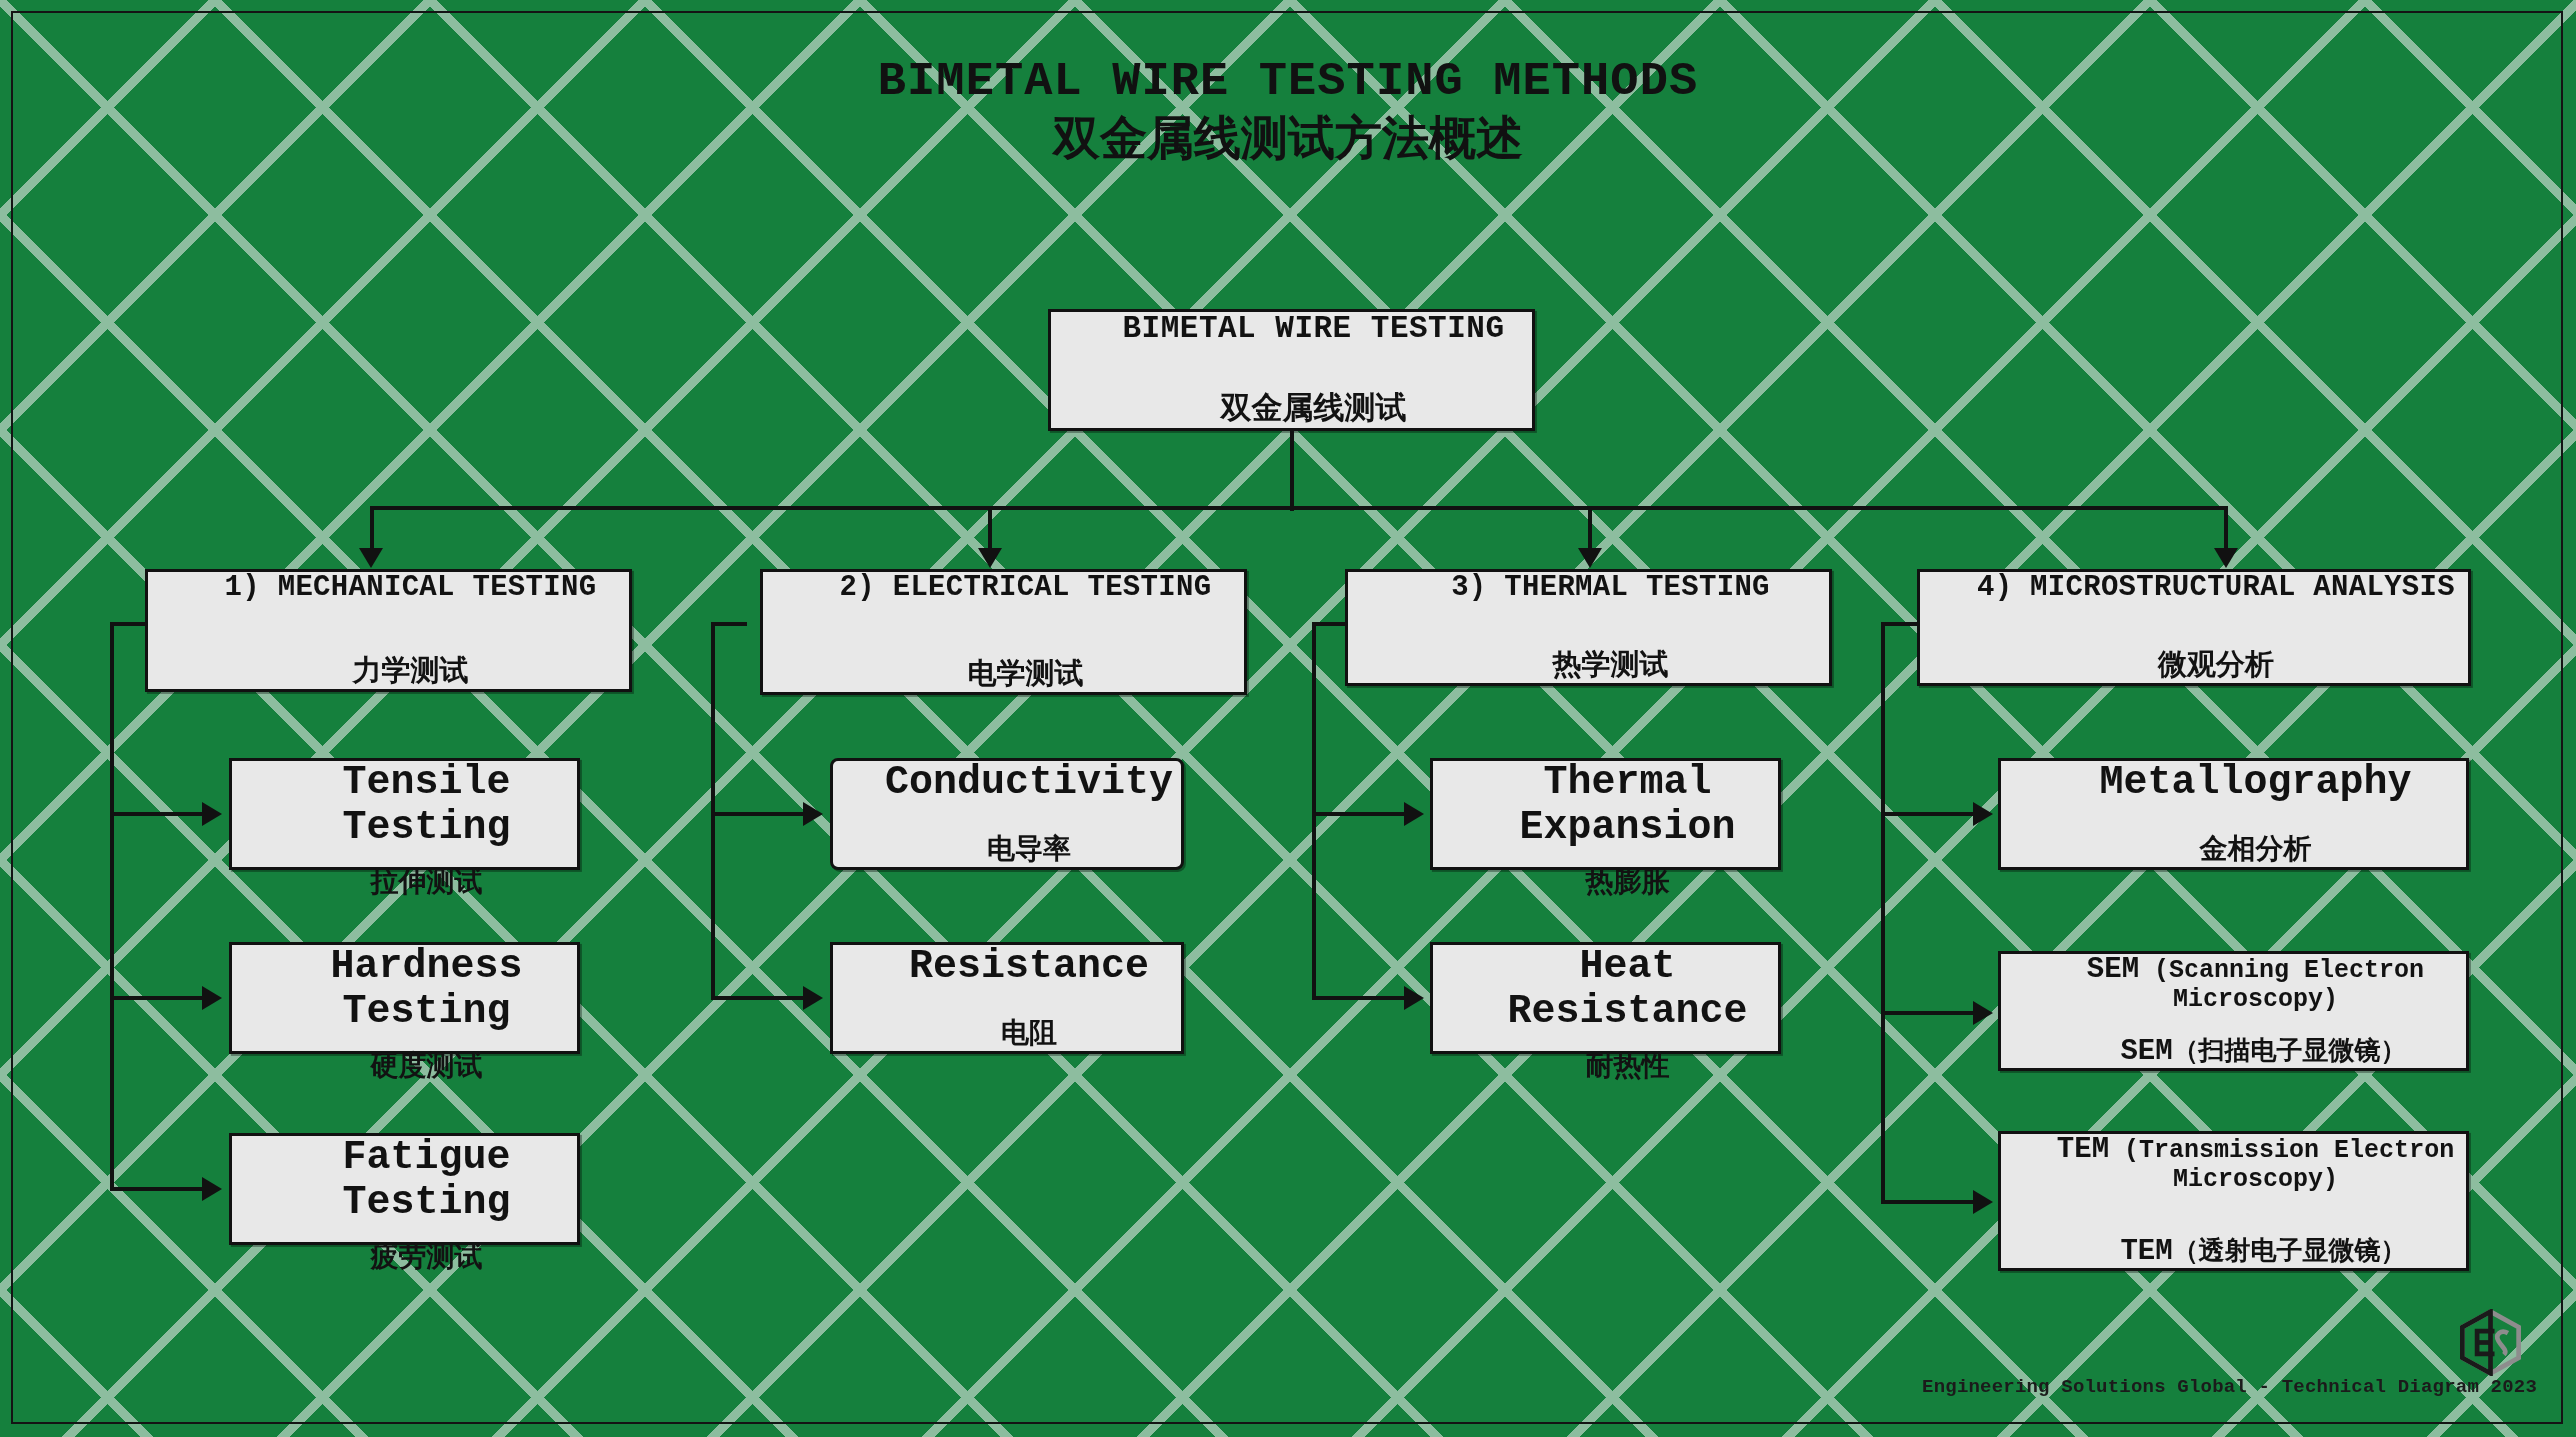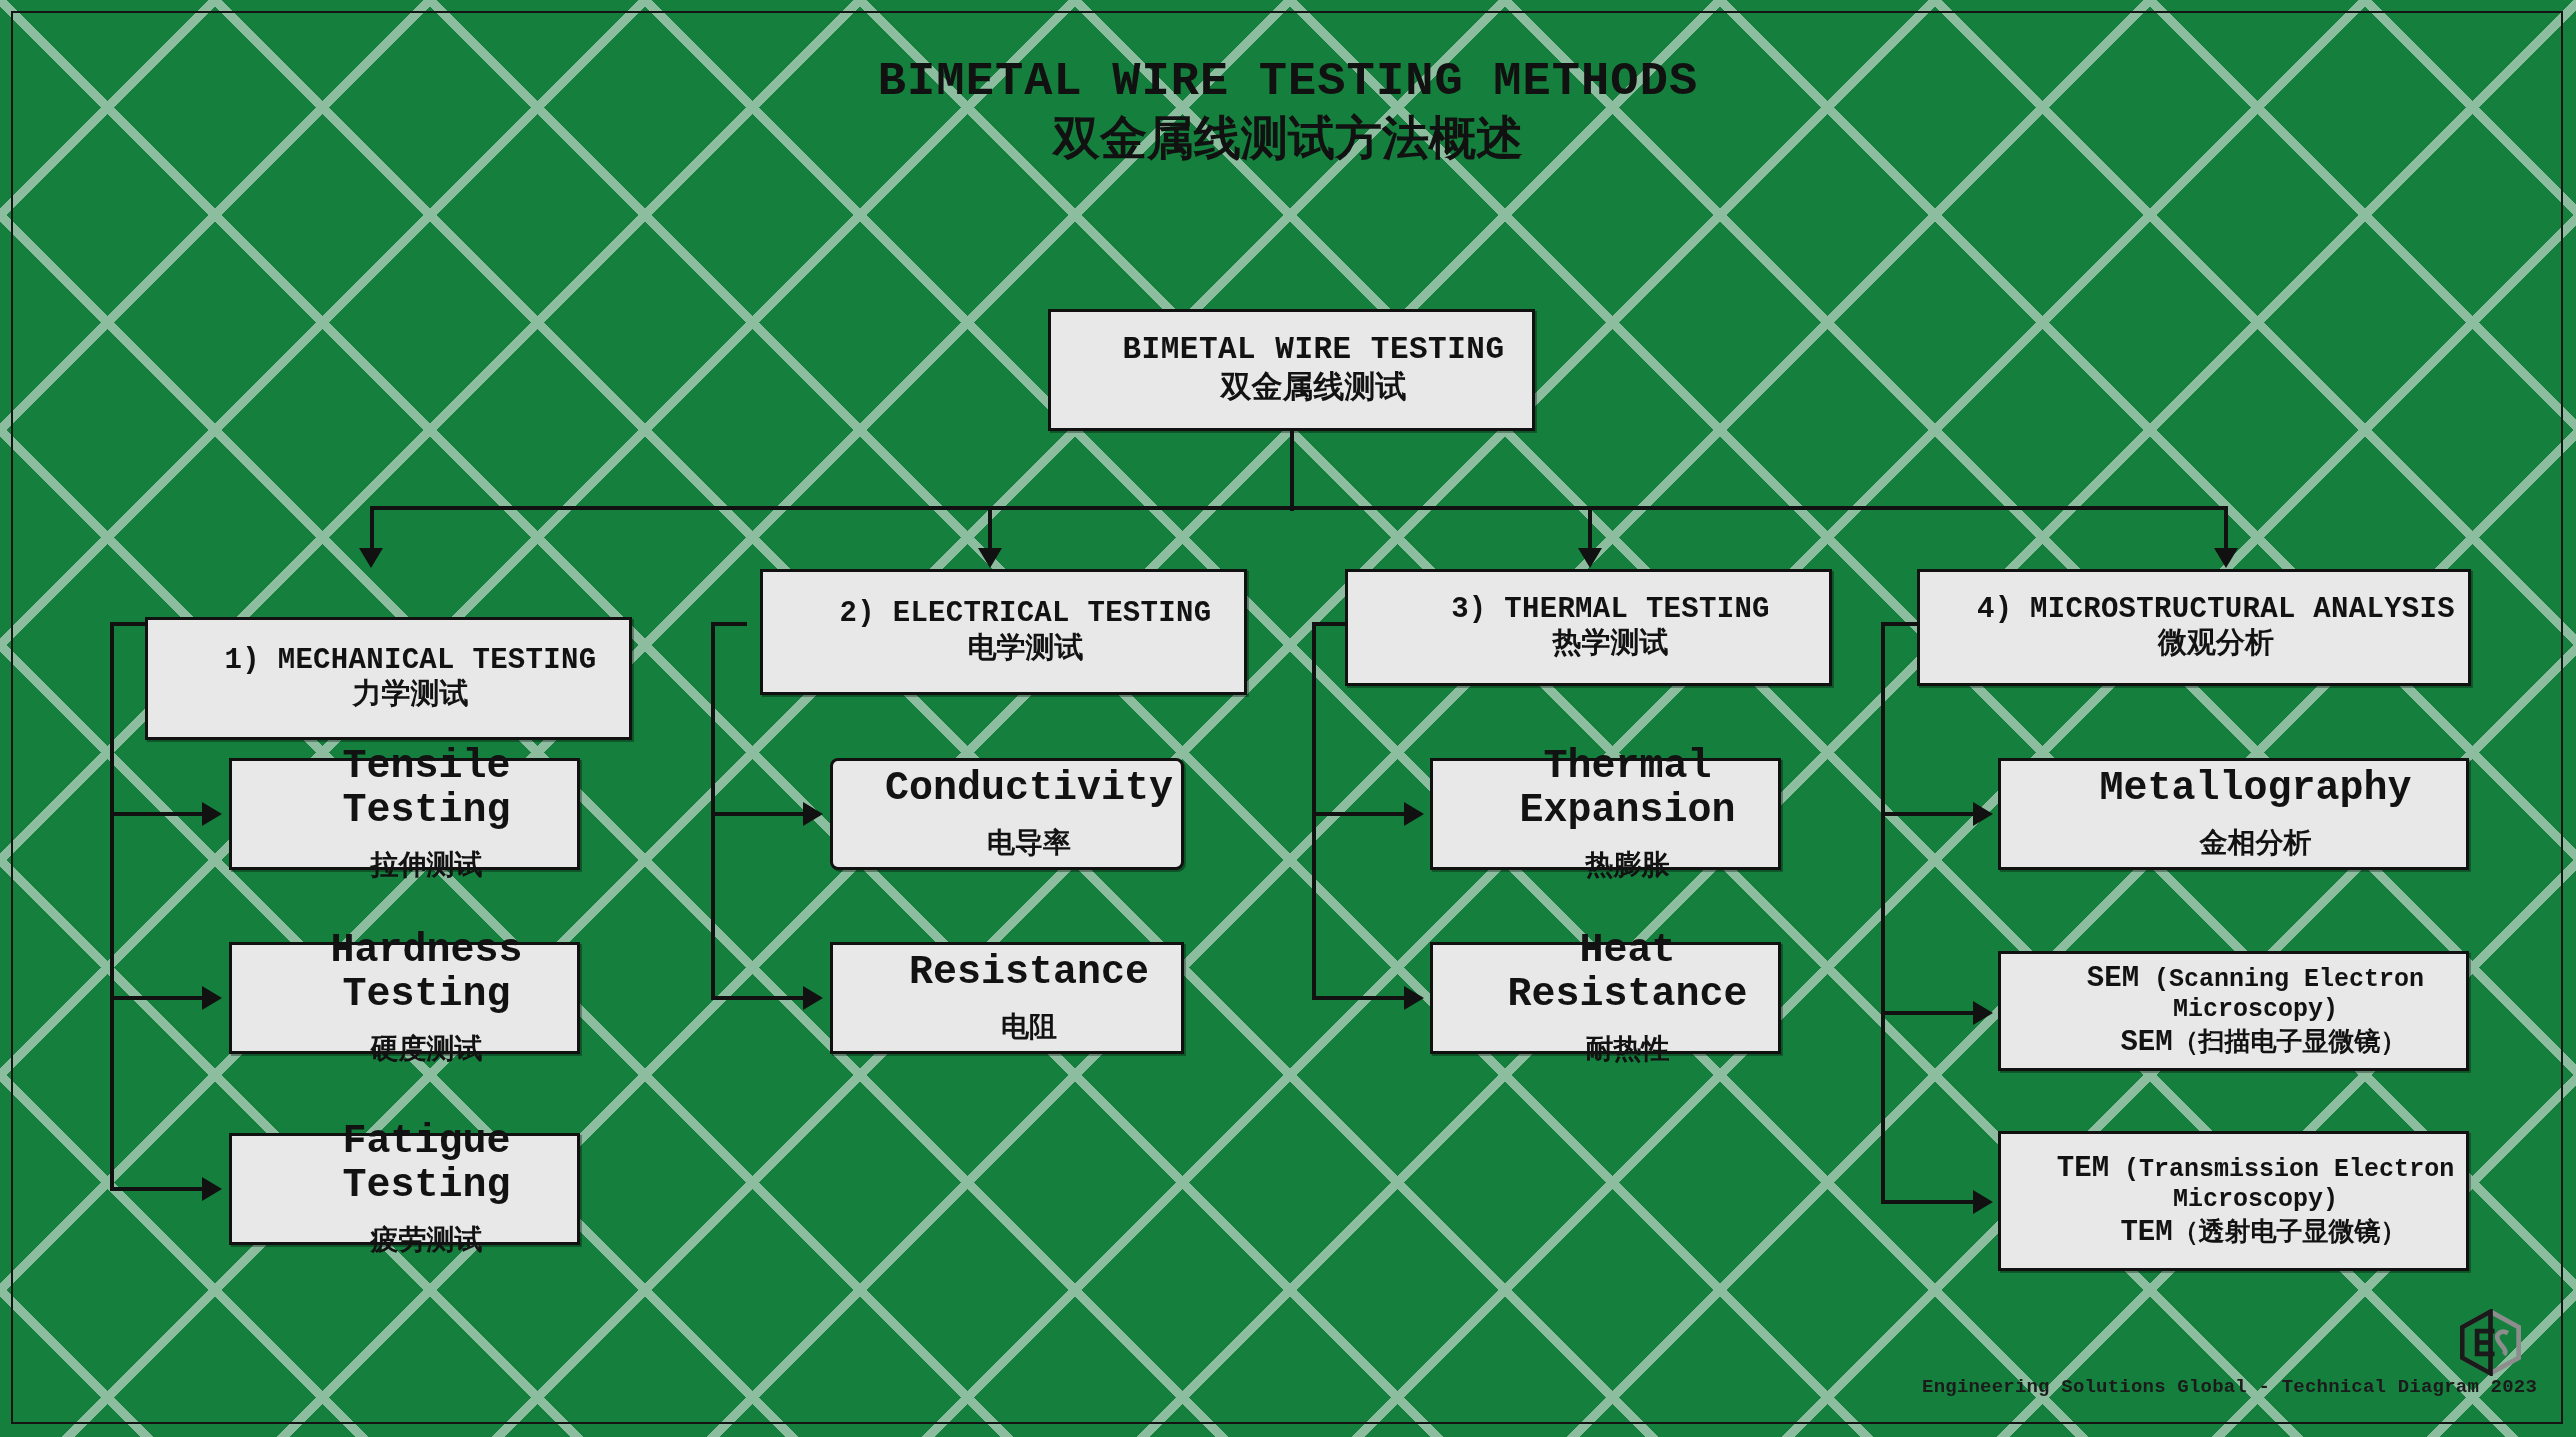--- a/index.html
+++ b/index.html
@@ -63,21 +63,21 @@
 
   
   .node {
     position: absolute;
     box-sizing: border-box;
     border: 3.7px solid #111111;
     background: #e8e8e8;
     display: flex;
     flex-direction: column;
     align-items: center;
-    justify-content: center;
+    justify-content: space-between;
     text-align: center;
     color: #121212;
     box-shadow: 1.9px 1.9px 0 rgba(0,0,0,.35);
     padding-left: 44px;
   }
   .node .en {
     font-weight: bold;
     line-height: 1.12;
   }
   .node .zh {
@@ -166,21 +166,21 @@
 
   <div class="line-v" style="left:988px; top:506px; height:43px;"></div>
   <div class="arrow-down" style="left:978px; top:548px;"></div>
 
   <div class="line-v" style="left:1588px; top:506px; height:43px;"></div>
   <div class="arrow-down" style="left:1578px; top:548px;"></div>
 
   <div class="line-v" style="left:2224px; top:506px; height:43px;"></div>
   <div class="arrow-down" style="left:2214px; top:548px;"></div>
 
-  <div class="node cat" style="left:145px; top:569px; width:487px; height:123px;margin-top:48px;">
+  <div class="node cat" style="left:145px; top:569px; width:487px; height:123px;">
     <div class="en">1) MECHANICAL TESTING</div>
     <div class="zh">力学测试</div>
   </div>
 
   <div class="line-h" style="left:110px; top:622px; width:37px;"></div>
   <div class="line-v" style="left:110px; top:622px; height:569px;"></div>
 
   <div class="line-h" style="left:110px; top:812px; width:94px;"></div>
   <div class="arrow-right" style="left:202px; top:802px;"></div>
 

